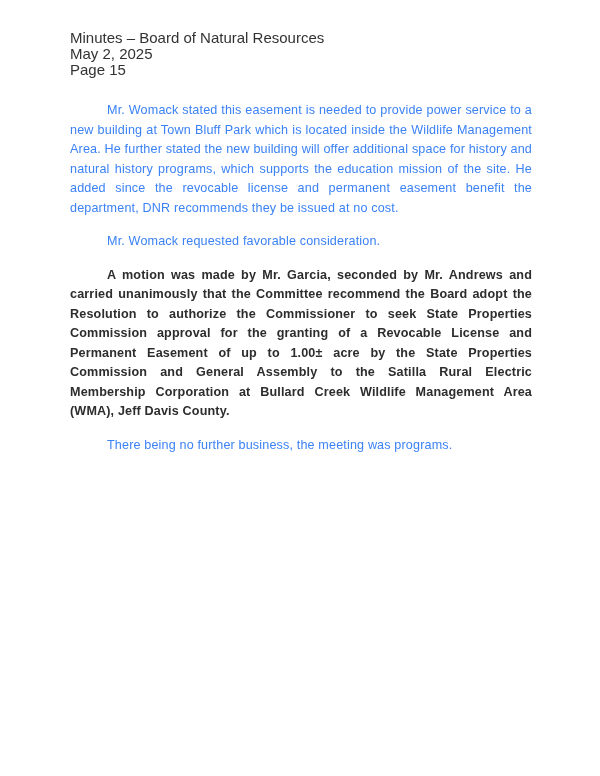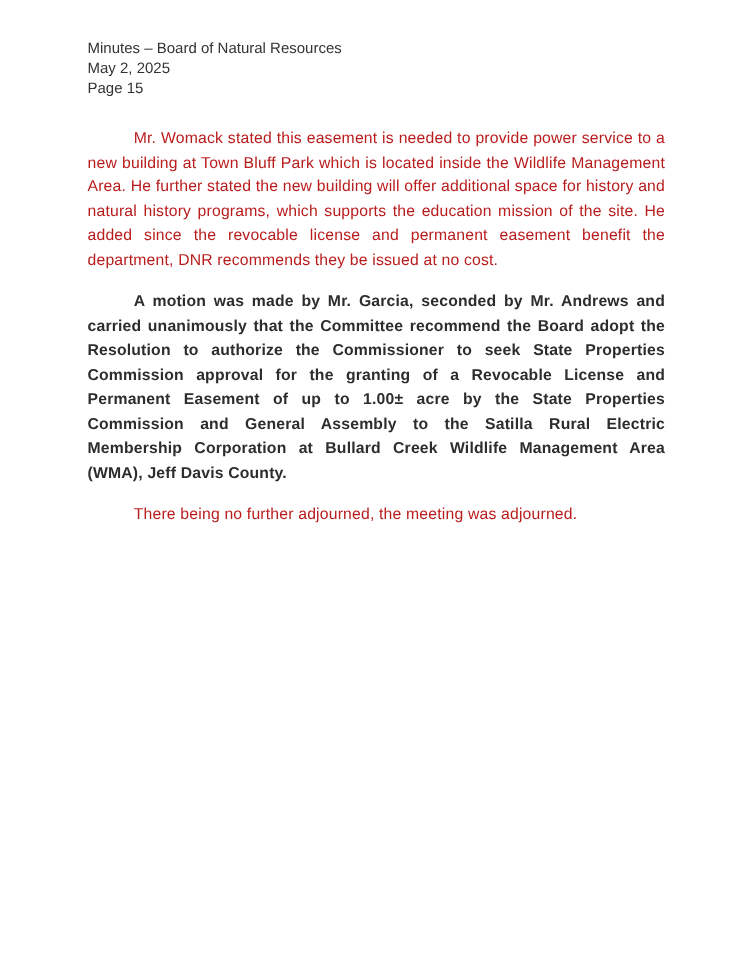--- a/index.html
+++ b/index.html
@@ -12,36 +12,36 @@
     width: 600px;
     height: 776px;
     background: #ffffff;
     box-sizing: border-box;
     padding: 30px 68px 0 70px;
     font-family: "Liberation Sans", "DejaVu Sans", sans-serif;
     color: #3a3a3a;
     overflow: hidden;
   }
   .doc-header {
-    font-size: 12px;
+    font-size: 15px;
     line-height: 16px;
     color: #333333;
   }
   .doc-header .hline {
     white-space: nowrap;
   }
   .body-para {
     margin: 0;
     margin-top: 14px;
     font-size: 12.6px;
     line-height: 19.5px;
     letter-spacing: 0.15px;
     text-align: justify;
     text-indent: 37px;
-    color: #b91c1c;
+    color: #3b82f6;
   }
   .body-para.first {
     margin-top: 23px;
   }
   .body-para.single-line {
     text-align: left;
   }
   .body-para.motion {
     font-weight: bold;
     color: #2d2d2d;
@@ -55,18 +55,19 @@
 <div class="page">
 
   <div class="doc-header">
     <div class="hline">Minutes – Board of Natural Resources</div>
     <div class="hline">May 2, 2025</div>
     <div class="hline">Page 15</div>
   </div>
 
   <p class="body-para first">Mr. Womack stated this easement is needed to provide power service to a new building at Town Bluff Park which is located inside the Wildlife Management Area. He further stated the new building will offer additional space for history and natural history programs, which supports the education mission of the site. He added since the revocable license and permanent easement benefit the department, DNR recommends they be issued at no cost.</p>
 
+  <p class="body-para single-line">Mr. Womack requested favorable consideration.</p>
 
   <p class="body-para motion">A motion was made by Mr. Garcia, seconded by Mr. Andrews and carried unanimously that the Committee recommend the Board adopt the Resolution to authorize the Commissioner to seek State Properties Commission approval for the granting of a Revocable License and Permanent Easement of up to 1.00± acre by the State Properties Commission and General Assembly to the Satilla Rural Electric Membership Corporation at Bullard Creek Wildlife Management Area (WMA), Jeff Davis County.</p>
 
-  <p class="body-para single-line">There being no further adjourned, the meeting was adjourned.</p>
+  <p class="body-para single-line">There being no further business, the meeting was programs.</p>
 
 </div>
 
 </body></html>

